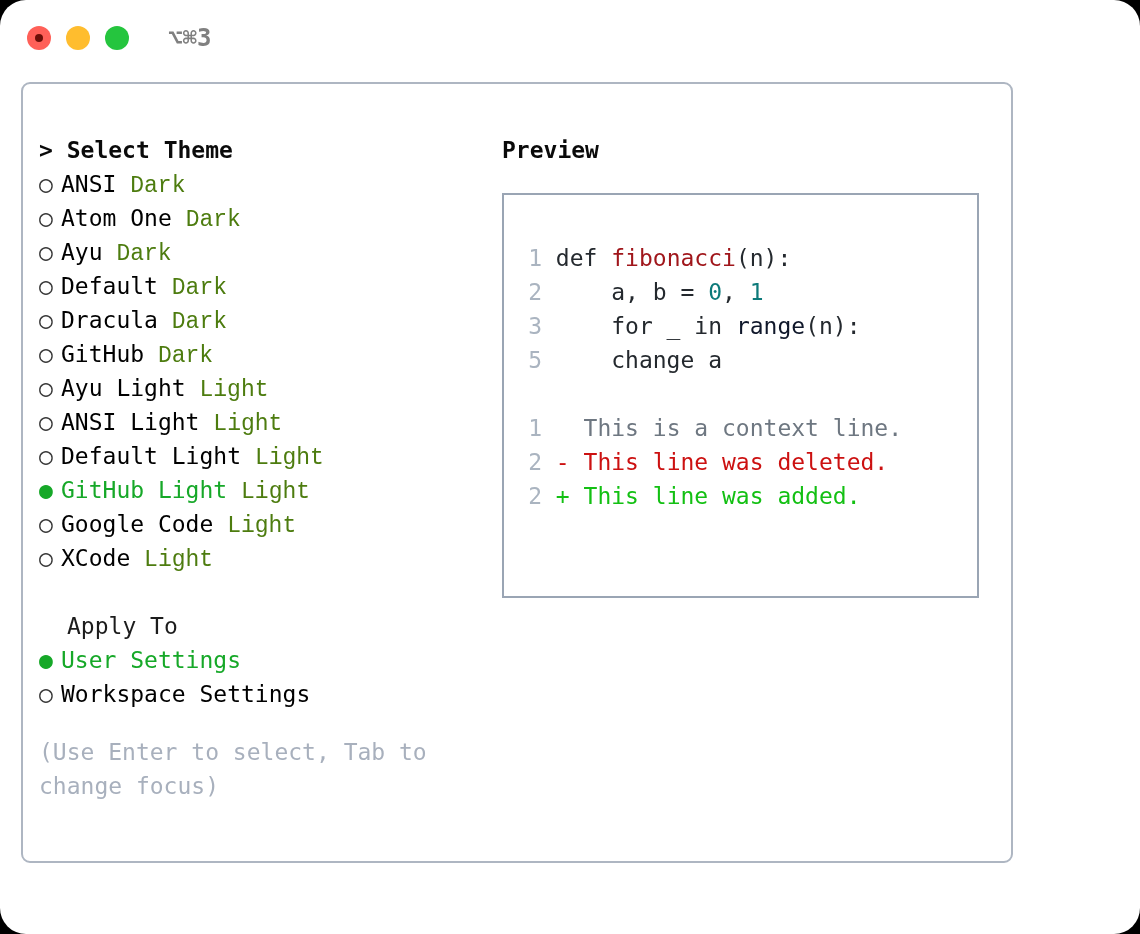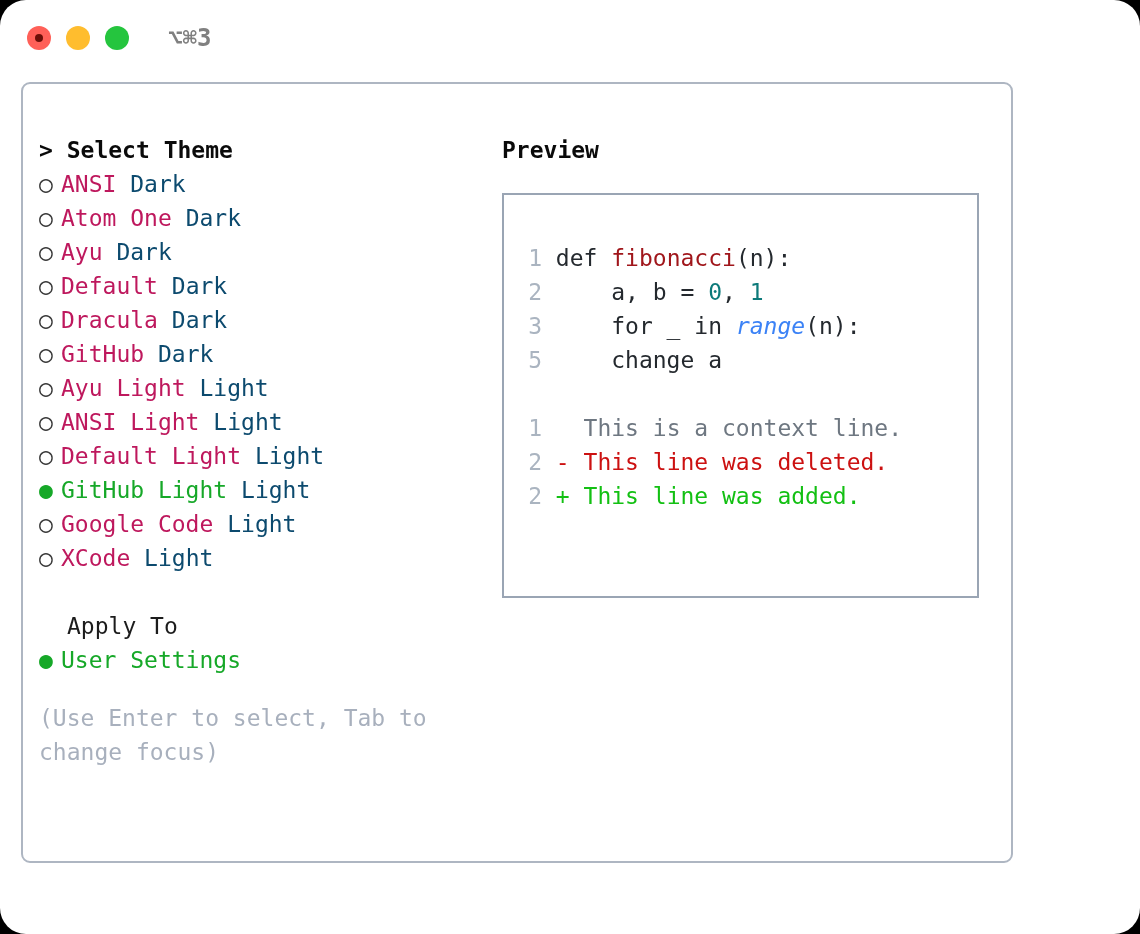--- a/index.html
+++ b/index.html
@@ -111,23 +111,23 @@
   }
   .prompt { font-weight: bold; color: #0a0a0a; }
 
   .bullet {
     display: inline-block;
     width: 22px;
     color: #3a3a3a;
   }
   .bullet-sel { color: #16a828; }
 
-  .theme-name { color: #be185d; }
+  .theme-name { color: #000000; }
   .theme-name-sel { color: #16a828; }
-  .theme-kind { color: #0c4a6e; }
+  .theme-kind { color: #4d7c0f; font-family: Liberation Mono, monospace; }
 
   .section-head {
     height: 34px;
     line-height: 34px;
     font-size: 23px;
     color: #1c1c1c;
     padding-left: 28px;
     white-space: pre;
   }
   .spacer-row { height: 34px; }
@@ -177,21 +177,21 @@
     color: #24292e;
   }
   .lnum {
     display: inline-block;
     width: 26px;
     text-align: right;
     color: #aab4c0;
   }
   .tok-fn   { color: #a0161b; }
   .tok-num  { color: #0d7a7a; }
-  .tok-call { color: #3b82f6; font-style: italic; }
+  .tok-call { color: #0f172a; }
   .tok-kw   { color: #24292e; }
   .tok-plain{ color: #24292e; }
 
   .diff-gap { height: 34px; }
   .diff-ctx { color: #6e7781; }
   .diff-del { color: #cc1111; }
   .diff-add { color: #13c013; }
 </style>
 </head>
 <body>
@@ -228,20 +228,21 @@
             <div class="row"><span class="bullet">○</span><span class="theme-name">Google Code</span><span> </span><span class="theme-kind">Light</span></div>
             <div class="row"><span class="bullet">○</span><span class="theme-name">XCode</span><span> </span><span class="theme-kind">Light</span></div>
           </div>
 
         <div class="spacer-row"></div>
 
         <div class="section-head">Apply To</div>
 
         <div id="apply-items">
             <div class="row"><span class="bullet bullet-sel">●</span><span class="theme-name-sel">User Settings</span></div>
+            <div class="row"><span class="bullet">○</span><span class="theme-name">Workspace Settings</span></div>
           </div>
 
         <div class="hint">(Use Enter to select, Tab to change focus)</div>
       </div>
 
       <div class="right-col">
         <div class="preview-title">Preview</div>
         <div class="code-box">
           <div class="code-inner">
             <div id="code-lines">

